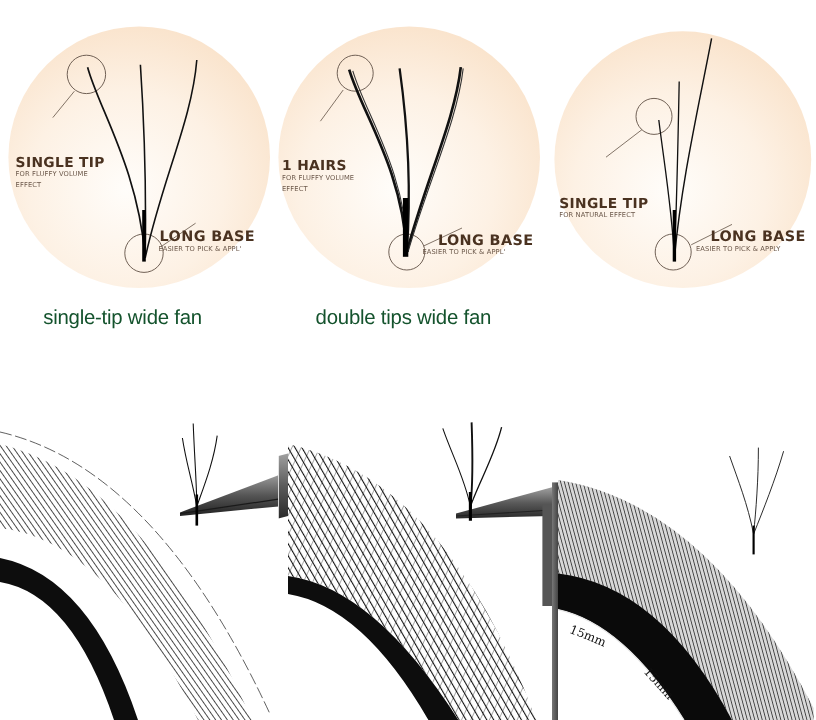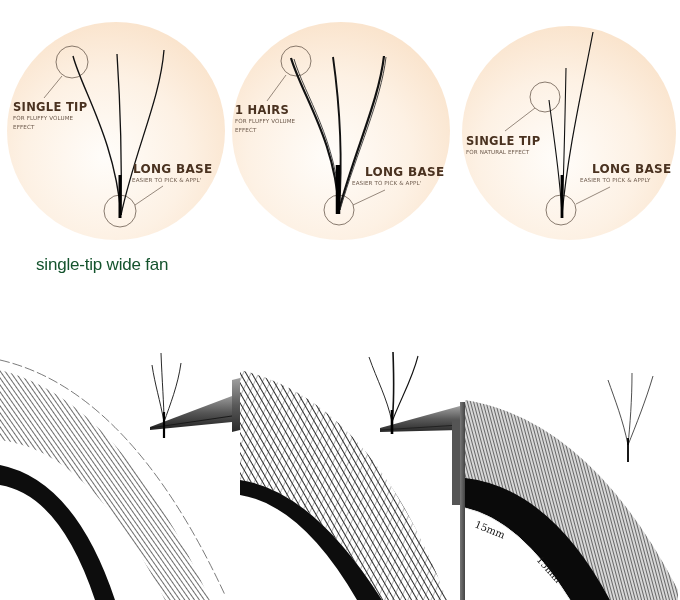--- a/index.html
+++ b/index.html
@@ -15,21 +15,21 @@
     .circle {
       position: absolute; left: 7px; top: 22px; width: 218px; height: 218px; border-radius: 50%;
       background: radial-gradient(circle at 45% 62%, #fffdfa 0%, #fdf1e4 45%, #f9e0c6 85%, #f6d7b8 100%);
     }
     .panel-2 .circle { left: 5px; }
     .panel-3 .circle { left: 8px; top: 26px; width: 214px; height: 214px; }
 
     .lash-svg { position: absolute; left: 0; top: 0; width: 227px; height: 240px; overflow: visible; }
 
     .label-block { position: absolute; color: #4a3526; }
-    .label-title { font-family: "DejaVu Sans", sans-serif; font-weight: bold; font-size: 11.5px; letter-spacing: 0.3px; color: #4a3220; line-height: 13px; white-space: nowrap; }
+    .label-title { font-family: "DejaVu Sans", sans-serif; font-weight: bold; font-size: 11.5px; letter-spacing: 0.3px; color: #4a3220; line-height: 13px; white-space: nowrap; margin-top: 28px; }
     .label-sub { font-family: "DejaVu Sans", sans-serif; font-size: 5.6px; color: #6d5a4c; line-height: 8.5px; white-space: nowrap; letter-spacing: 0.1px; }
 
     .captions { position: absolute; left: 0; top: 255px; width: 680px; height: 30px; }
     .caption {
       position: absolute; top: 0; font-family: "Liberation Sans", sans-serif; font-size: 17px; color: #14532d;
       white-space: nowrap; letter-spacing: -0.2px;
     }
 
     .bottom-row { position: absolute; left: 0; top: 330px; width: 680px; height: 270px; }
     .photo { position: absolute; top: 0; height: 270px; overflow: hidden; background: #ffffff; }
@@ -115,20 +115,21 @@
     </div>
     <div class="label-block" style="left:126px; top:163px;">
       <div class="label-title" style="font-size:12px; margin-left:12px;">LONG BASE</div>
       <div class="label-sub">EASIER TO PICK &amp; APPLY</div>
     </div>
   </div>
 </div>
 
 <div class="captions">
   <div class="caption" style="left:36px;">single-tip wide fan</div>
+  <div class="caption" style="left:263px;">double tips wide fan</div>
 </div>
 
 <div class="bottom-row">
 
   <div class="photo photo-1">
     <svg viewBox="0 0 232 270" preserveAspectRatio="none">
       <defs>
         <linearGradient id="tw1" x1="0" y1="0" x2="0" y2="1">
           <stop offset="0" stop-color="#9a9a9a"></stop>
             <stop offset="0.5" stop-color="#555"></stop>

